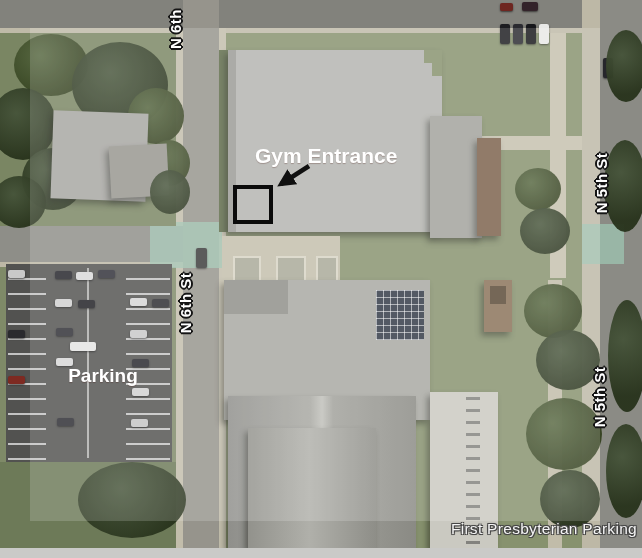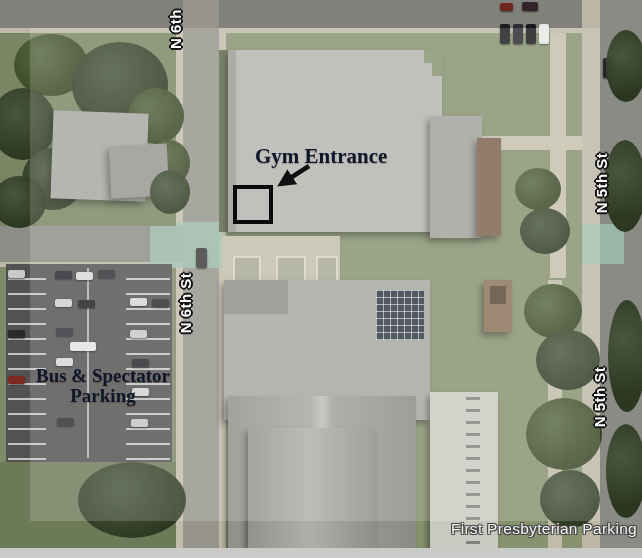--- a/index.html
+++ b/index.html
@@ -14,21 +14,21 @@
   .roof{box-shadow:-3px 4px 6px rgba(20,22,16,.45);}
   .seams{background-image:repeating-linear-gradient(90deg,rgba(255,255,255,.10) 0 2px,rgba(0,0,0,.05) 2px 8px);}
   .slabel{
     color:#ffffff;font-weight:bold;font-size:15px;line-height:18px;text-align:center;
     letter-spacing:.5px;transform:rotate(-90deg);transform-origin:center;white-space:nowrap;
     text-shadow:-2px 0 0 #151515,2px 0 0 #151515,0 -2px 0 #151515,0 2px 0 #151515,
       -1px -1px 0 #151515,1px -1px 0 #151515,-1px 1px 0 #151515,1px 1px 0 #151515;
     z-index:110;
   }
   .red-note{
-    color:#0f172a;font-family:Liberation Serif, serif;font-weight:bold;
+    color:#ffffff;font-family:Liberation Sans, sans-serif;font-weight:bold;
     white-space:nowrap;z-index:115;text-shadow:0 1px 1px rgba(60,10,0,.25);
   }
   #highlight-overlay{left:30px;top:28px;width:570px;height:493px;background:rgba(255,255,255,.17);z-index:50;}
   #watermark{
     right:5px;top:520px;color:#f5f5f5;font-size:15.5px;letter-spacing:.3px;z-index:120;
     text-shadow:0 0 2px #3a3a3a,1px 1px 0 #4a4a4a,-1px -1px 0 #4a4a4a,1px -1px 0 #4a4a4a,-1px 1px 0 #4a4a4a;
   }
   #gym-square{left:233px;top:185px;width:40px;height:39px;border:4px solid #0b0b0b;z-index:112;}
   #gym-label{left:255px;top:144px;font-size:21px;}
   #parking-label{left:28px;top:366px;width:150px;text-align:center;font-size:19px;line-height:20px;}
@@ -150,21 +150,20 @@
   <svg style="left:0;top:0;width:642px;height:558px;pointer-events:none;z-index:113;" viewBox="0 0 642 558">
     <defs>
       <marker id="ah" markerWidth="4" markerHeight="4" refX="3" refY="2" orient="auto">
         <path d="M0,0 L4,2 L0,4 z" fill="#101010"></path>
       </marker>
     </defs>
     <line x1="309" y1="166" x2="281" y2="184" stroke="#101010" stroke-width="4.5" marker-end="url(#ah)"></line>
   </svg>
   <div id="gym-label" class="red-note">Gym Entrance</div>
   <div id="parking-label" class="red-note">
-    <div style="position:static;">Bus &amp; Spectator</div>
     <div style="position:static;">Parking</div>
   </div>
 
   <div class="slabel" style="left:141px;top:20px;width:70px;">N 6th</div>
   <div class="slabel" style="left:141px;top:294px;width:90px;">N 6th St</div>
   <div class="slabel" style="left:556px;top:174px;width:92px;">N 5th St</div>
   <div class="slabel" style="left:554px;top:388px;width:92px;">N 5th St</div>
 
   <div id="watermark">First Presbyterian Parking</div>
 

